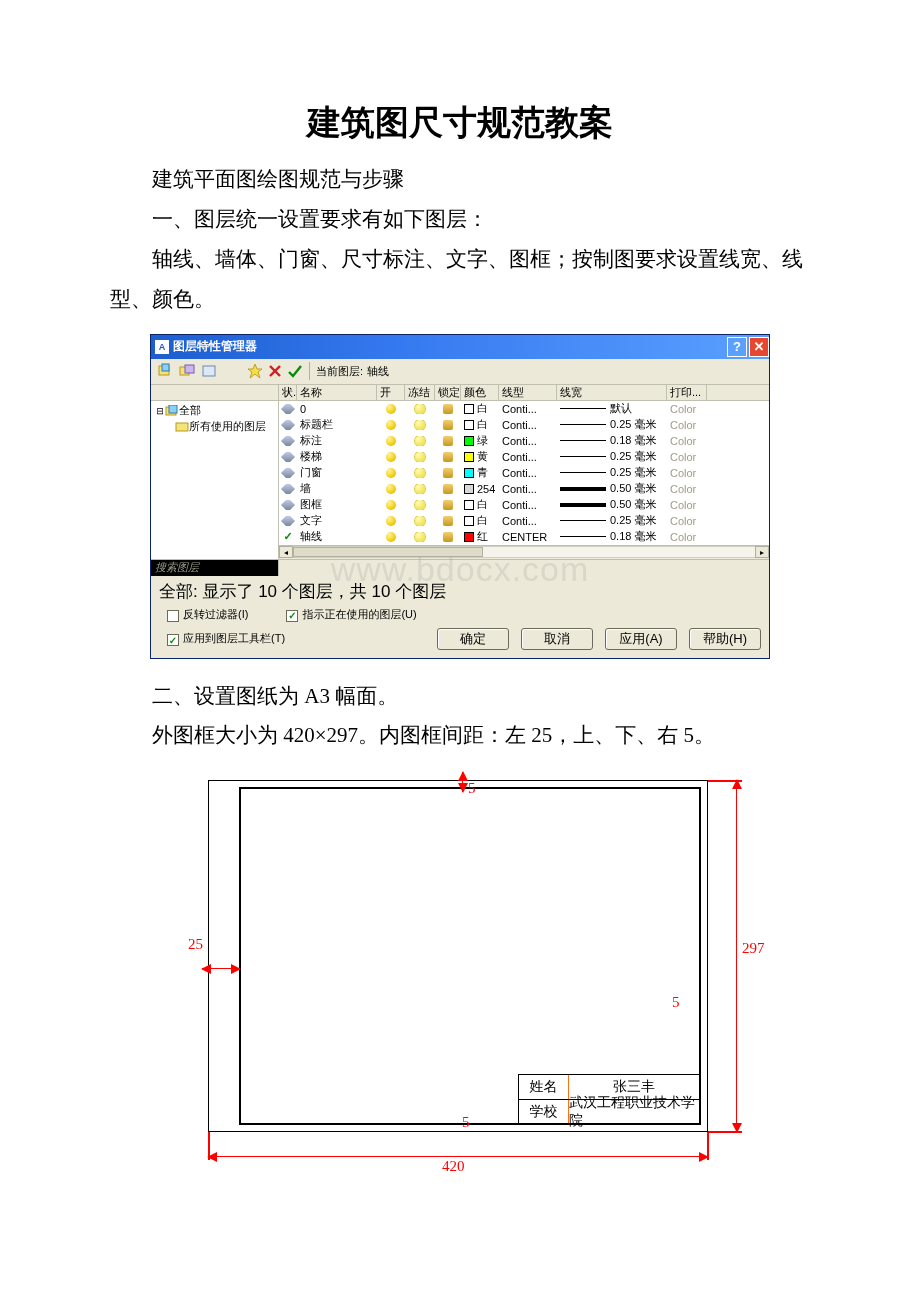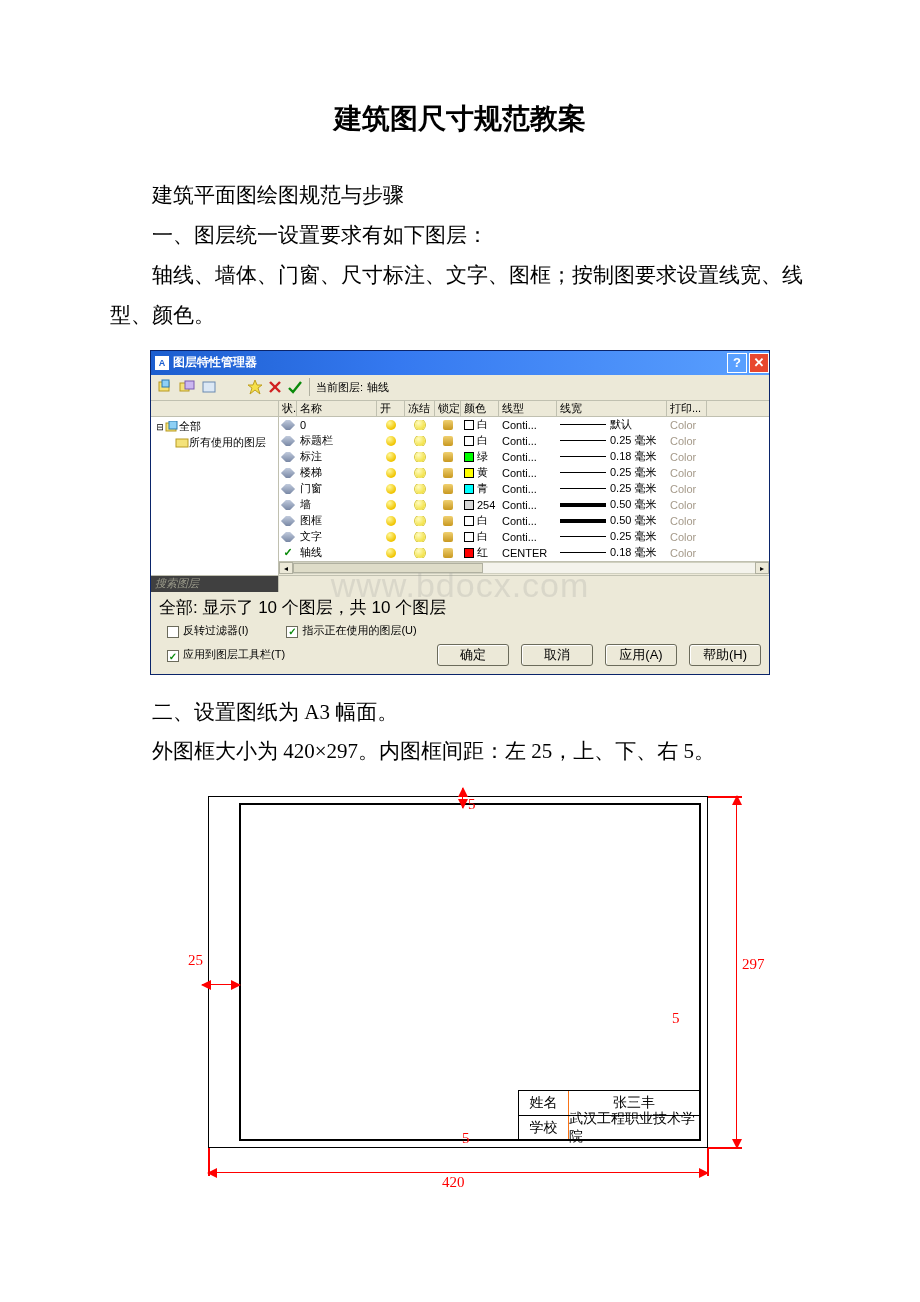--- a/index.html
+++ b/index.html
@@ -6,24 +6,24 @@
   body {
     background: #fff;
     font-family: "SimSun", "宋体", serif;
     width: 920px;
     margin: 0 auto;
     padding: 100px 110px 60px 110px;
     color: #000;
   }
   h1 {
     font-family: "SimHei", "黑体", sans-serif;
-    font-size: 28px;
+    font-size: 34px;
     font-weight: bold;
     text-align: center;
-    margin-bottom: 38px;
+    margin-bottom: 14px;
   }
   .para {
     font-size: 21px;
     line-height: 1.9;
     text-indent: 2em;
   }
   .para-noindent {
     font-size: 21px;
     line-height: 1.9;
   }
@@ -104,21 +104,21 @@
   .ltype-line { display:inline-block;width:46px;height:0;border-top:1px solid #000;margin-right:4px;vertical-align:middle; }
   .ltype-line.thick { border-top:4px solid #000; }
   .print-gray { color:#a59a8a; }
 
   .grid-scroll { height:14px;background:#ece9d8;border-top:1px solid #c0c0b0;display:flex;align-items:center; }
   .grid-scroll .sbtn { width:14px;height:12px;background:#ece9d8;border:1px solid #b0b0a0;display:flex;align-items:center;justify-content:center;font-size:8px; }
   .grid-scroll .strack { flex:1;height:12px;background:#f4f3ec;border-top:1px solid #d0d0c0;border-bottom:1px solid #d0d0c0;position:relative; }
   .grid-scroll .sthumb { position:absolute;left:0;top:0;height:10px;width:190px;background:#dedcc8;border:1px solid #b0b0a0; }
 
   .lpm-searchrow { display:flex;background:#ece9d8;border-top:1px solid #c0c0b0; }
-  .lpm-search { width:128px;height:16px;border-right:1px solid #c0c0b0;background:#404040;color:#9a9a8a;font-size:11px;padding:0 4px;display:flex;align-items:center;font-style:italic; }
+  .lpm-search { width:128px;height:16px;border-right:1px solid #c0c0b0;background:#000000;color:#9a9a8a;font-size:11px;padding:0 4px;display:flex;align-items:center;font-style:italic; }
 
   .lpm-footer {
     background:#ece9d8;padding:4px 8px 8px 8px;position:relative;
   }
   .lpm-status { font-size:17px;margin-bottom:4px; }
   .lpm-checks { display:flex;gap:30px;margin-bottom:6px; }
   .chk { display:flex;align-items:flex-end;gap:4px;font-size:11px;padding-left:8px; }
   .chkbox { width:12px;height:12px;border:1px solid #6b6b5b;background:#fff;display:inline-flex;align-items:center;justify-content:center;font-size:10px;color:#0a8a0a;font-weight:bold; }
   .lpm-buttons { display:flex;justify-content:flex-end;gap:12px; }
   .winbtn { min-width:72px;height:22px;background:#ece9d8;border:1px solid #6b6b5b;border-radius:3px;font-size:13px;display:flex;align-items:center;justify-content:center;box-shadow:inset 1px 1px 0 #fff; }

